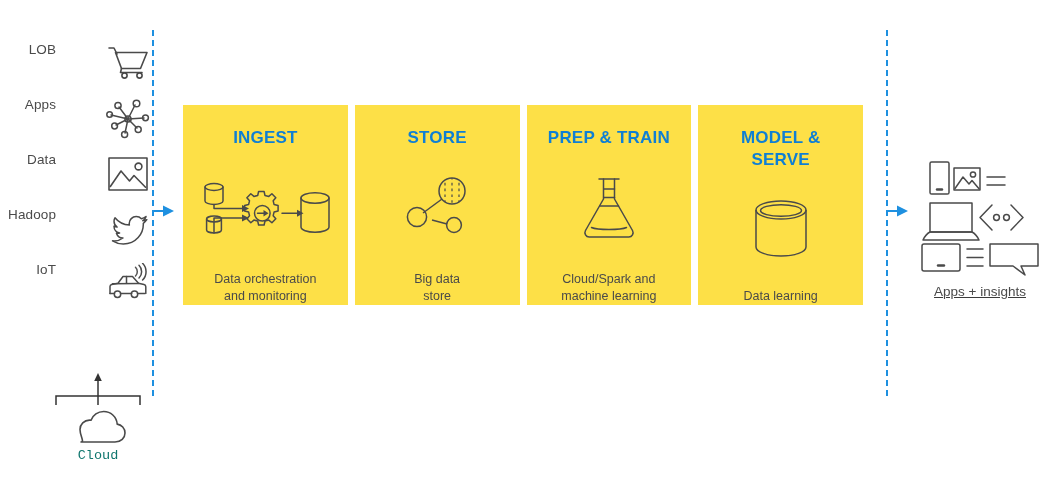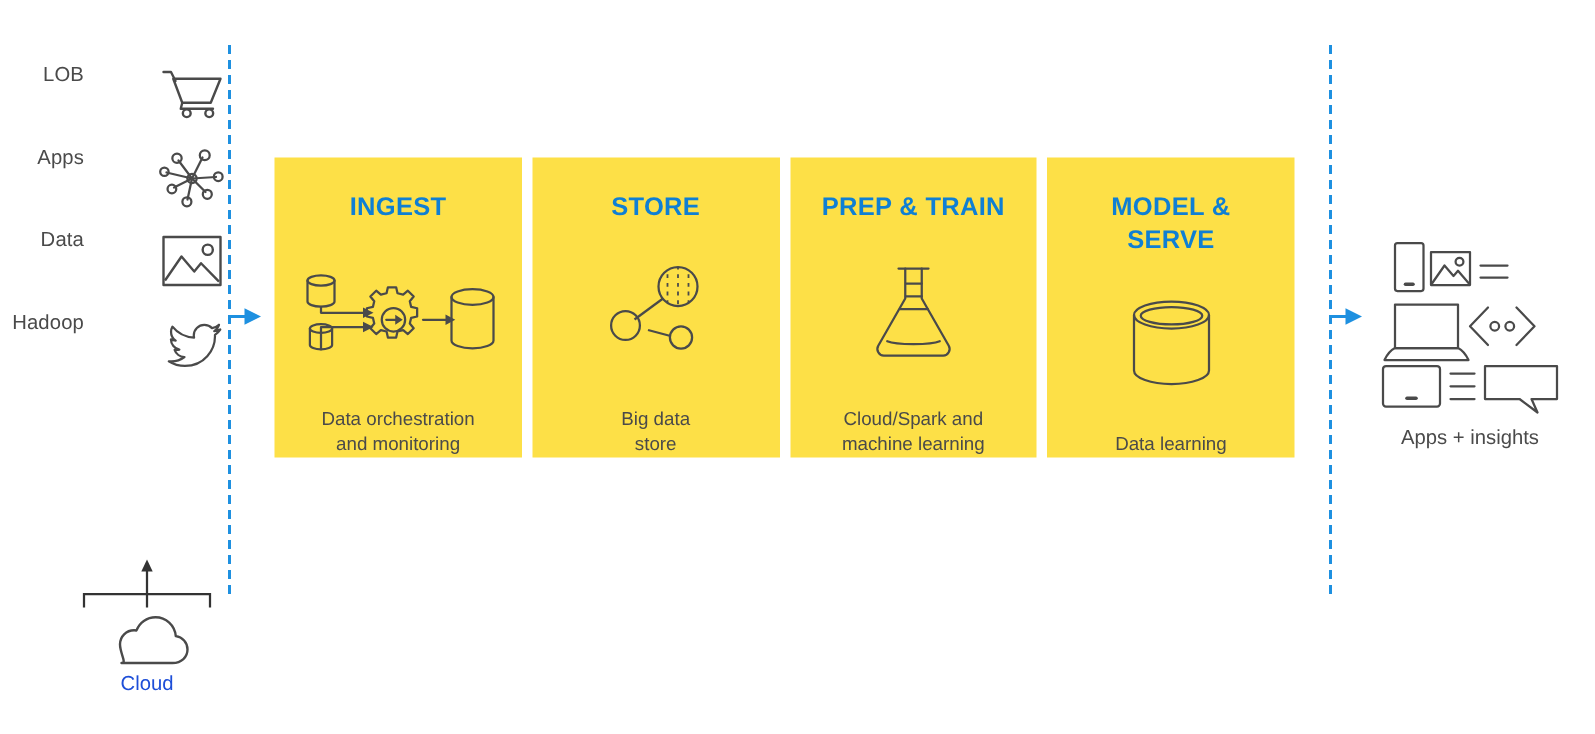--- a/index.html
+++ b/index.html
@@ -56,22 +56,23 @@
     position: absolute;
     left: 46px;
     top: 372px;
     width: 104px;
     text-align: center;
   }
   .cloud-bracket { display:block; }
   .cloud-icon { display:block; margin: 0 auto; }
   .cloud-label {
     font-size: 13.5px;
-    color: #1d4ed8;
+    color: #0f766e;
     margin-top: 2px;
+    font-family: Liberation Mono, monospace;
   }
 
   
   .rail {
     position: absolute;
     top: 30px;
     height: 366px;
     width: 0;
     border-left: 2px dashed #1e90e0;
   }
@@ -131,20 +132,21 @@
     white-space: pre-line;
   }
 
   
   .outputs {
     position: absolute;
     left: 900px;
     top: 160px;
     width: 160px;
     text-align: center;
+    text-decoration: underline;
   }
   .outputs-art { display:block; margin: 0 auto; }
   .outputs-label {
     font-size: 13.5px;
     color: #4a4a4a;
     margin-top: 8px;
     white-space: nowrap;
   }
 </style>
 </head>
@@ -221,20 +223,38 @@
                      c-.45 0 -.9 -.05 -1.3 -.13 c.9 2.75 3.5 4.75 6.55 4.8
                      c-2.4 1.85 -5.45 2.95 -8.75 2.95 c-.57 0 -1.13 -.03 -1.68 -.1
                      c3.1 1.97 6.8 3.12 10.78 3.12 c12.9 0 20 -10.6 20 -19.8
                      l-.02 -.9 c1.37 -.98 2.57 -2.2 3.52 -3.6
                      c-1.26 .55 -2.6 .93 -4.02 1.1 c1.45 -.86 2.55 -2.22 3.07 -3.84 Z"></path>
           </g>
         </svg>
       </span>
     </div>
 
+    <div class="source-row">
+      <span class="source-label">IoT</span>
+      <span class="source-icon">
+        <svg width="44" height="42" viewBox="0 0 44 42">
+          <g fill="none" stroke="#4a4a4a" stroke-width="1.5" stroke-linecap="round" stroke-linejoin="round">
+            <path d="M4 30.5 L4 23.5 c0 -1 .7 -1.8 1.7 -2 L12 20.2 L17 13.5 h9.5 l6 6.7
+                     l5.5 1.3 c1 .25 1.8 1.1 1.8 2.2 v6.8"></path>
+            <path d="M4 30.5 h4.4 M14.6 30.5 h11 M31.6 30.5 h7.2"></path>
+            <circle cx="11.5" cy="31.2" r="3.2"></circle>
+            <circle cx="28.5" cy="31.2" r="3.2"></circle>
+            <path d="M20.5 13.5 L20.5 20.5 M6.5 20.8 L33 20.5"></path>
+            <path d="M29.5 13 c2.4 -2.4 2.4 -6.3 0 -8.7" opacity=".95"></path>
+            <path d="M33 15 c3.5 -3.5 3.5 -9.2 0 -12.7"></path>
+            <path d="M36.6 17 c4.6 -4.6 4.6 -12.1 0 -16.7"></path>
+          </g>
+        </svg>
+      </span>
+    </div>
   </div>
 
   <div class="cloud-group">
     <svg class="cloud-bracket" width="104" height="36" viewBox="0 0 104 36">
       <g fill="none" stroke="#333333" stroke-width="1.5">
         <path d="M52 33 L52 7"></path>
         <path d="M10 33 L10 24 L94 24 L94 33"></path>
       </g>
       <path d="M52 1 L48.2 9 L55.8 9 Z" fill="#333333"></path>
     </svg>

